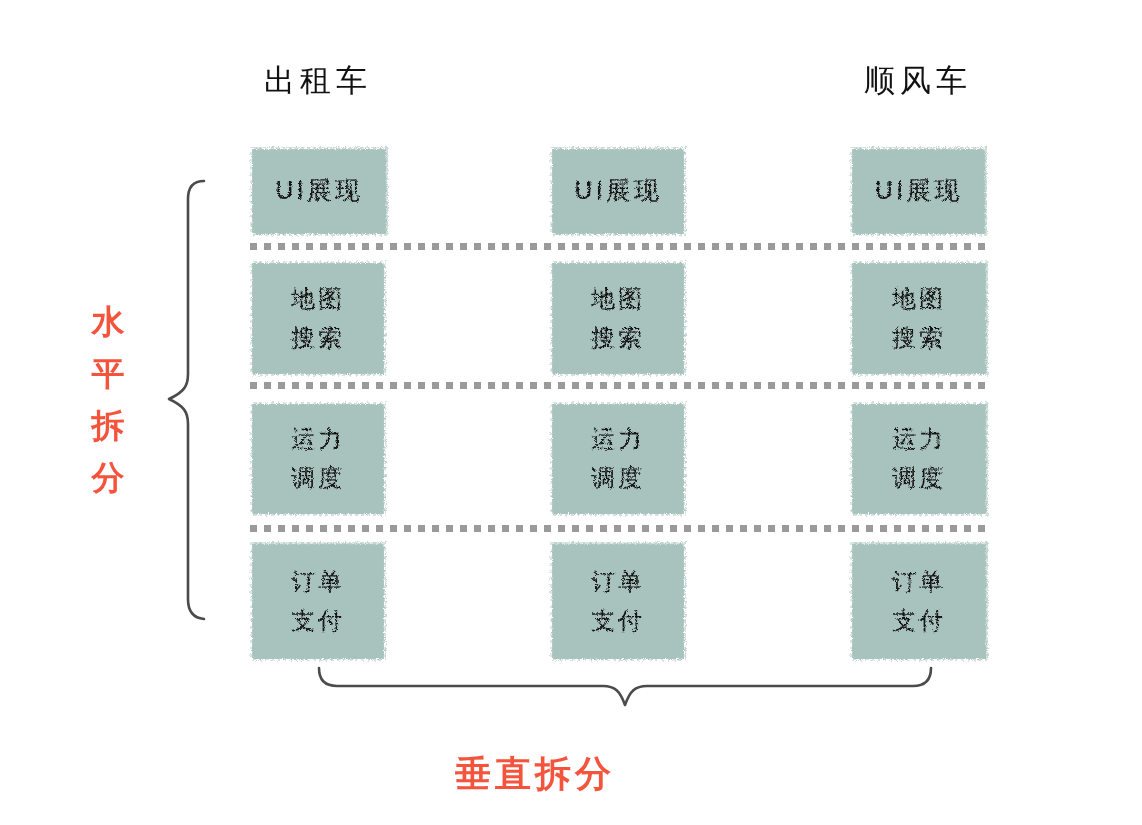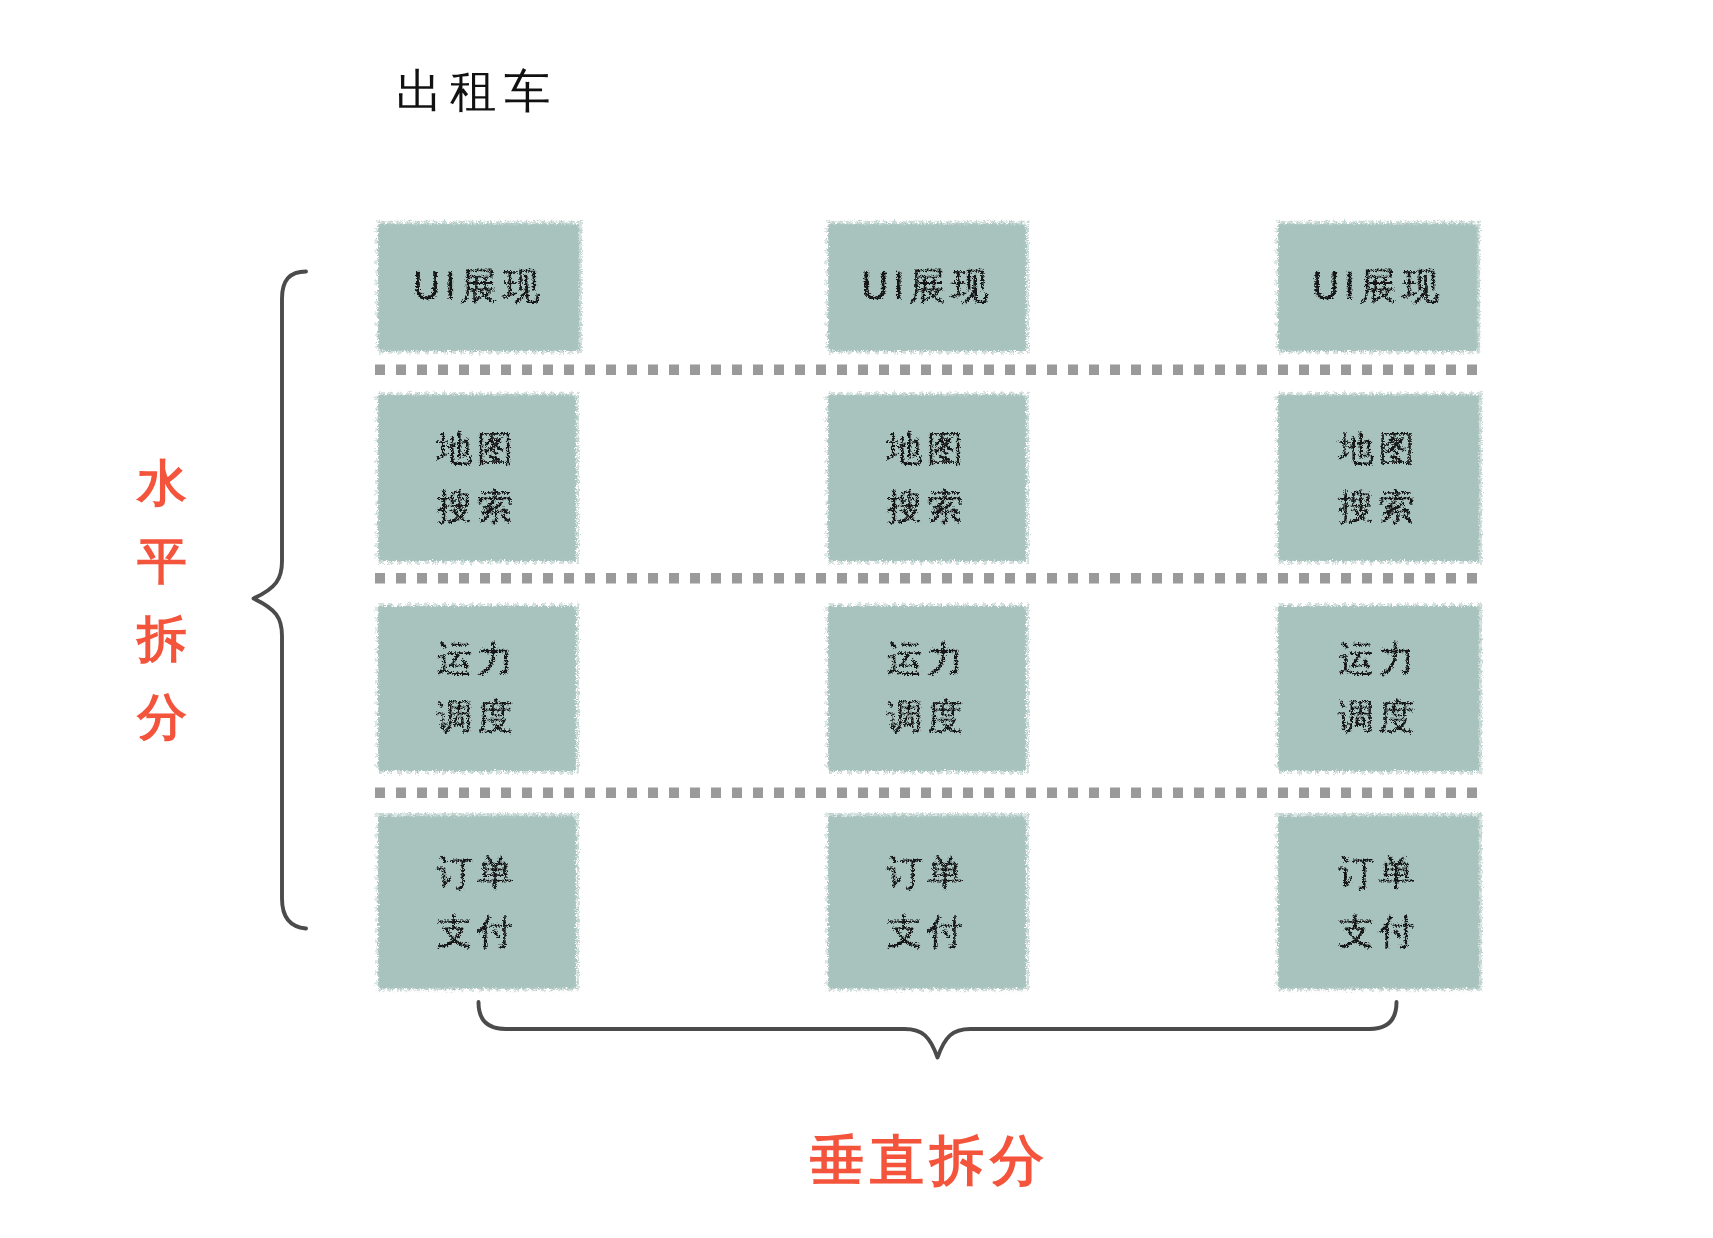--- a/index.html
+++ b/index.html
@@ -15,21 +15,21 @@
     position: relative;
     width: 1142px;
     height: 825px;
     background: #ffffff;
     overflow: hidden;
   }
 
   
   .col-header {
     position: absolute;
-    top: 40px;
+    top: 60px;
     width: 220px;
     text-align: center;
     font-size: 31px;
     letter-spacing: 5px;
     color: #111111;
     font-weight: 500;
     font-family: "DejaVu Sans", "Liberation Sans", sans-serif;
     white-space: nowrap;
   }
   #hdr-0 { left: 208px; }
@@ -142,41 +142,42 @@
     font-size: 33px;
     line-height: 1.58;
     text-align: center;
     letter-spacing: 0;
   }
   #label-horizontal .ln { display: block; }
   #label-vertical {
     left: 455px;
     top: 750px;
     width: 330px;
-    text-align: center;
+    text-align: left;
     font-size: 36px;
     letter-spacing: 4px;
     white-space: nowrap;
   }
 </style>
 </head>
 <body>
 
 <svg width="0" height="0" style="position:absolute" aria-hidden="true">
   <defs>
     <filter id="rough" x="-8%" y="-12%" width="116%" height="124%">
       <feTurbulence type="fractalNoise" baseFrequency="0.9" numOctaves="3" seed="7" result="noise"></feTurbulence>
       <feDisplacementMap in="SourceGraphic" in2="noise" scale="4" xChannelSelector="R" yChannelSelector="G"></feDisplacementMap>
     </filter>
   </defs>
 </svg>
 
 <div id="stage">
 
   <div class="col-header" id="hdr-0">出租车</div>
+  <div class="col-header" id="hdr-2">顺风车</div>
 
   <div class="cell r0 c0">
     <span class="ln">UI展现</span>
   </div>
   <div class="cell r0 c1">
     <span class="ln">UI展现</span>
   </div>
   <div class="cell r0 c2">
     <span class="ln">UI展现</span>
   </div>

